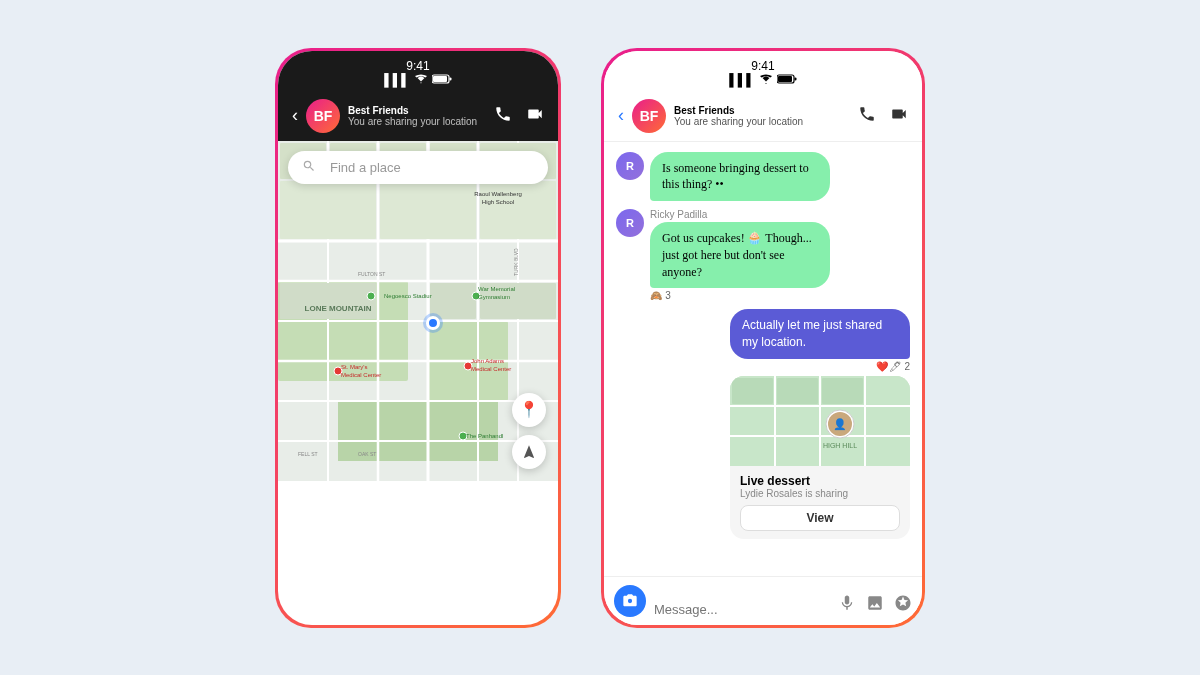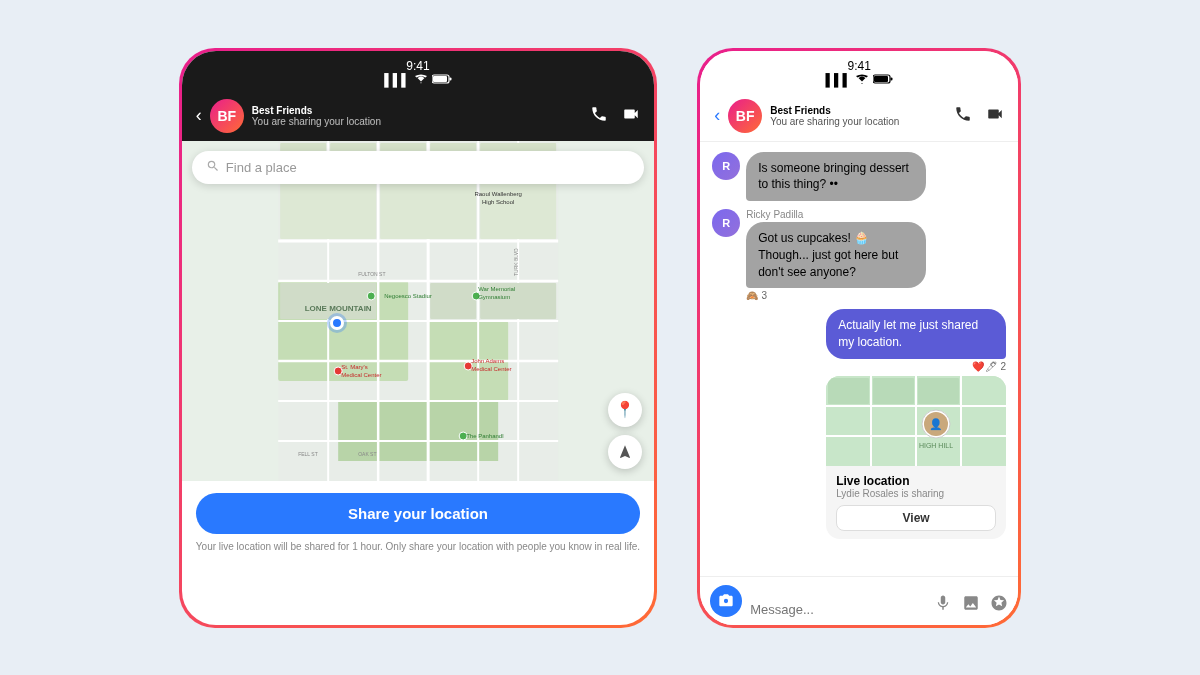--- a/index.html
+++ b/index.html
@@ -146,21 +146,21 @@
     .search-bar {
       position: absolute;
       top: 10px;
       left: 10px;
       right: 10px;
       background: #fff;
       border-radius: 20px;
       padding: 8px 14px;
       display: flex;
       align-items: center;
-      gap: 6px;
+      gap: 14px;
       box-shadow: 0 2px 8px rgba(0,0,0,0.15);
       font-size: 13px;
       color: #999;
     }
 
     .map-controls {
       position: absolute;
       right: 12px;
       bottom: 12px;
       display: flex;
@@ -245,23 +245,24 @@
 
     .bubble {
       max-width: 180px;
       padding: 8px 12px;
       border-radius: 18px;
       font-size: 12px;
       line-height: 1.4;
     }
 
     .bubble.received {
-      background: #a3a3a3;
+      background: #86efac;
       color: #000;
       border-bottom-left-radius: 4px;
+      font-family: Liberation Serif, serif;
     }
 
     .bubble.sent {
       background: #5b5bd6;
       color: #fff;
       border-bottom-right-radius: 4px;
     }
 
     .sender-name {
       font-size: 10px;
@@ -480,24 +481,20 @@
       <div class="map-controls">
         <div class="map-btn">📍</div>
         <div class="map-btn">
           <svg width="16" height="16" viewBox="0 0 24 24" fill="#555">
               <path d="M12 2L4.5 20.29l.71.71L12 18l6.79 3 .71-.71z"></path>
             </svg>
         </div>
       </div>
     </div>
 
-    <div class="bottom-action">
-      <button class="share-btn">Share your location</button>
-      <p class="share-note">Your live location will be shared for 1 hour. Only share your location with people you know in real life.</p>
-    </div>
   </div>
 </div>
 
 <div class="phone-gradient-border">
   <div class="phone-inner" style="display:flex; flex-direction:column; height:574px;">
 
     <div class="status-bar light">
       <span>9:41</span>
       <div class="status-icons">
         <span>▌▌▌</span>
@@ -581,21 +578,21 @@
                 <rect x="47" y="2" width="41" height="26" fill="#b8dab8" rx="1"></rect>
                 <rect x="92" y="2" width="41" height="26" fill="#b8dab8" rx="1"></rect>
                 <text x="110" y="72" font-size="7" fill="#5a8a5a" text-anchor="middle">HIGH HILL</text>
 
                 <circle cx="110" cy="48" r="14" fill="#fff" stroke="#ccc" stroke-width="1"></circle>
                 <circle cx="110" cy="48" r="12" fill="#c9a87c"></circle>
                 <text x="110" y="52" font-size="11" text-anchor="middle" fill="white">👤</text>
               </svg>
             </div>
             <div class="location-card-body">
-              <div class="location-title">Live location</div>
+              <div class="location-title">Live dessert</div>
               <div class="location-sub">Lydie Rosales is sharing</div>
               <button class="view-btn">View</button>
             </div>
           </div>
         </div>
       </div>
 
     </div>
 
     <div class="message-input-row">

